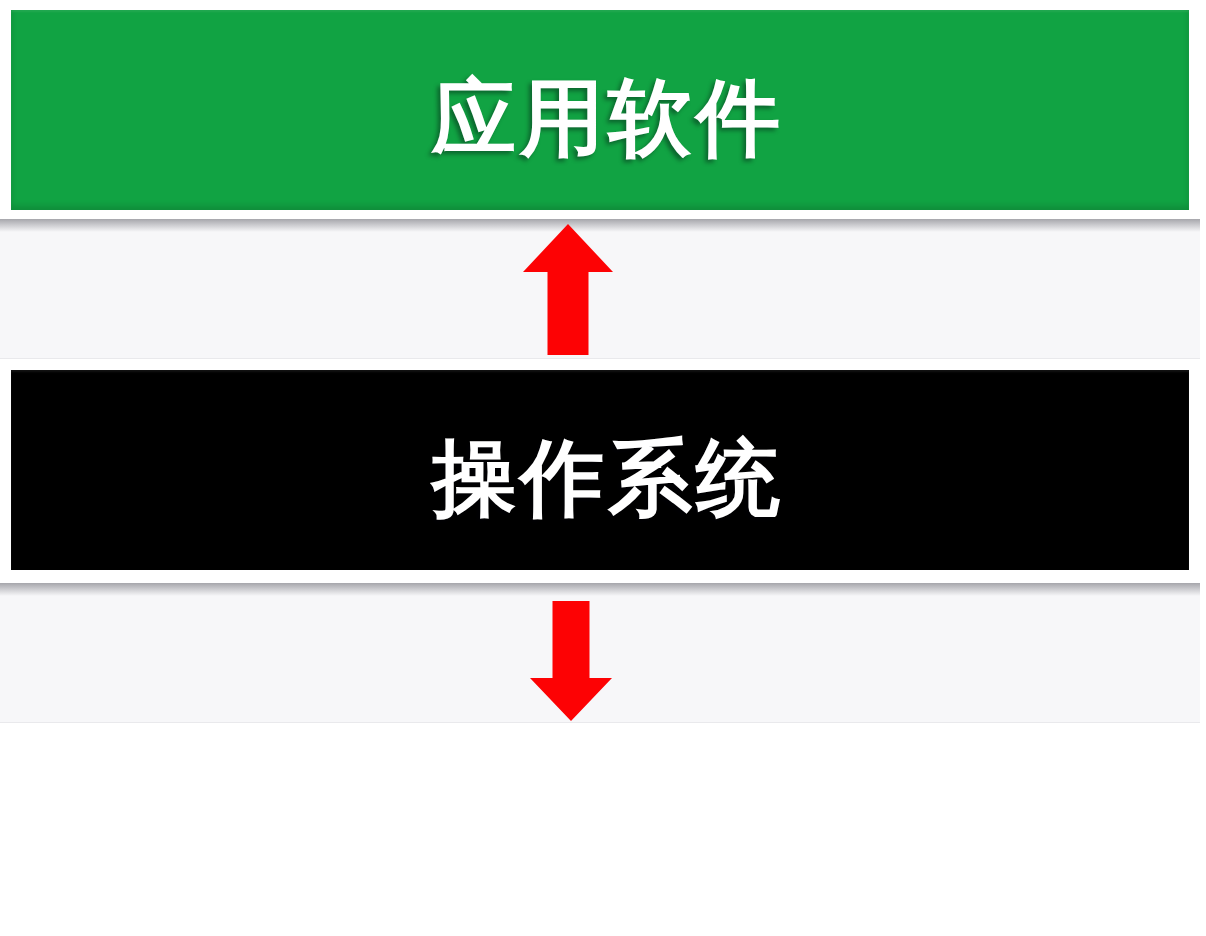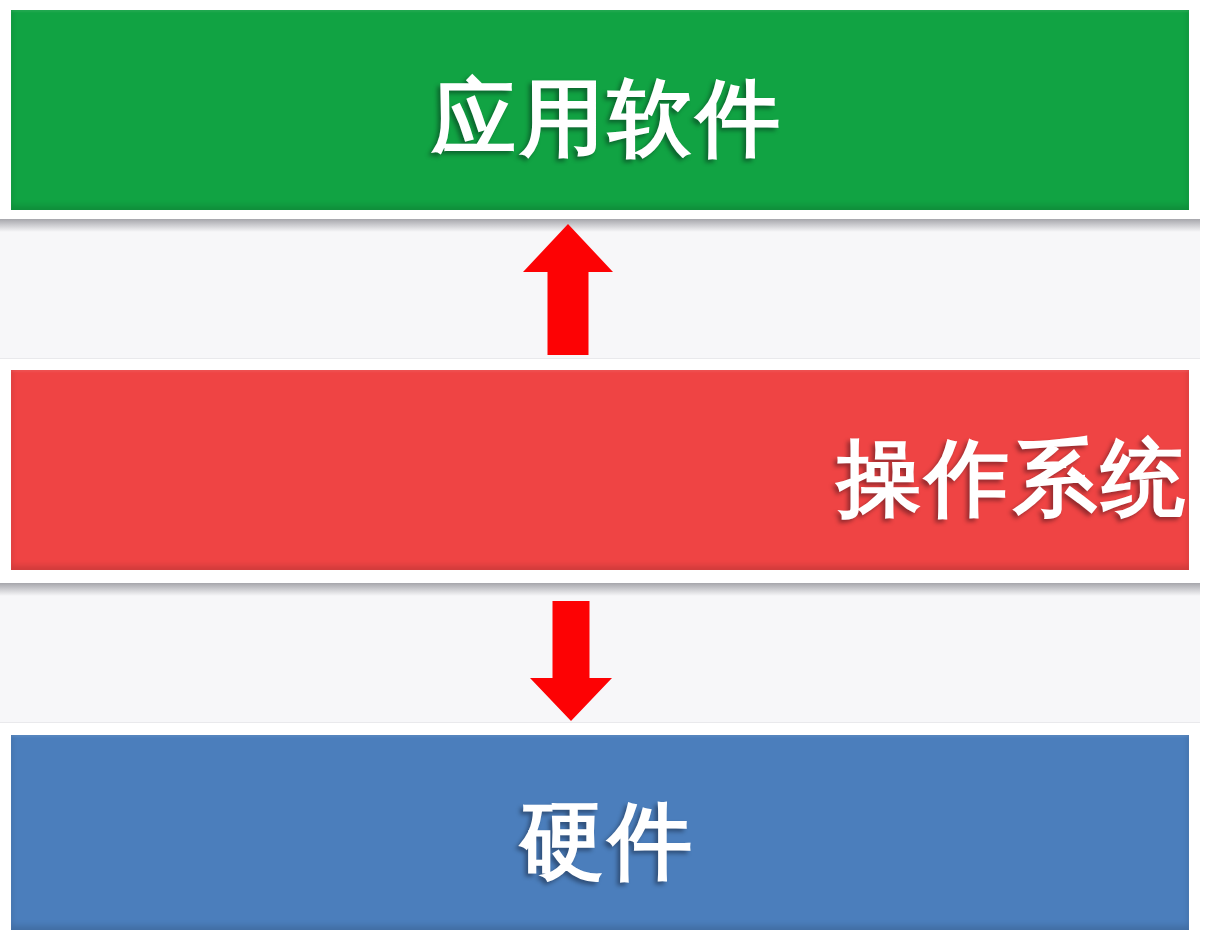--- a/index.html
+++ b/index.html
@@ -76,29 +76,26 @@
   </section>
 
   <div class="gap-band gap-band-upper"></div>
 
   <div class="arrow arrow-up" style="color: rgb(253, 2, 4);">
     <svg width="90" height="131" viewBox="0 0 90 131" xmlns="http://www.w3.org/2000/svg">
       <polygon points="45,0 90,48 65.5,48 65.5,131 24.5,131 24.5,48 0,48" fill="currentColor"></polygon>
     </svg>
   </div>
 
-  <section class="layer layer-os" style="background-color: #ef4444; justify-content: flex-end;">
+  <section class="layer layer-os" style="background-color: #000000;">
     <span class="layer-label">操作系统</span>
   </section>
 
   <div class="gap-band gap-band-lower"></div>
 
   <div class="arrow arrow-down" style="color: rgb(253, 2, 4);">
     <svg width="82" height="120" viewBox="0 0 82 120" xmlns="http://www.w3.org/2000/svg">
       <polygon points="22.5,0 59.5,0 59.5,77 82,77 41,120 0,77 22.5,77" fill="currentColor"></polygon>
     </svg>
   </div>
 
-  <section class="layer layer-hardware" style="background-color: rgb(75, 126, 188);">
-    <span class="layer-label">硬件</span>
-  </section>
 
 </div>
 
 </body></html>

